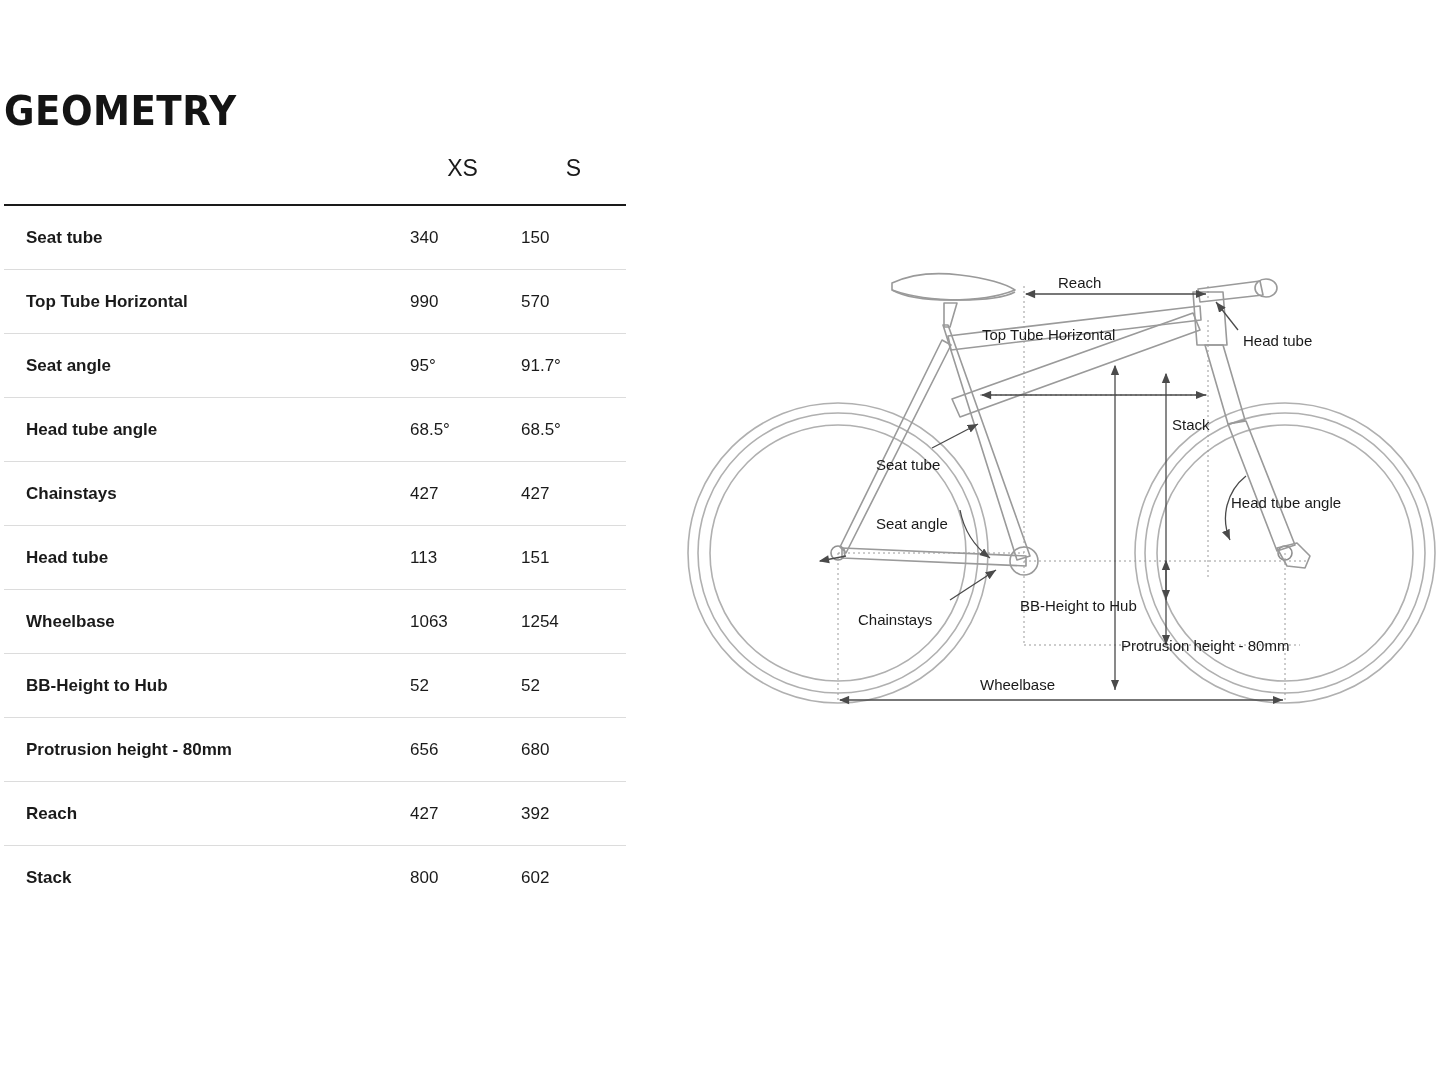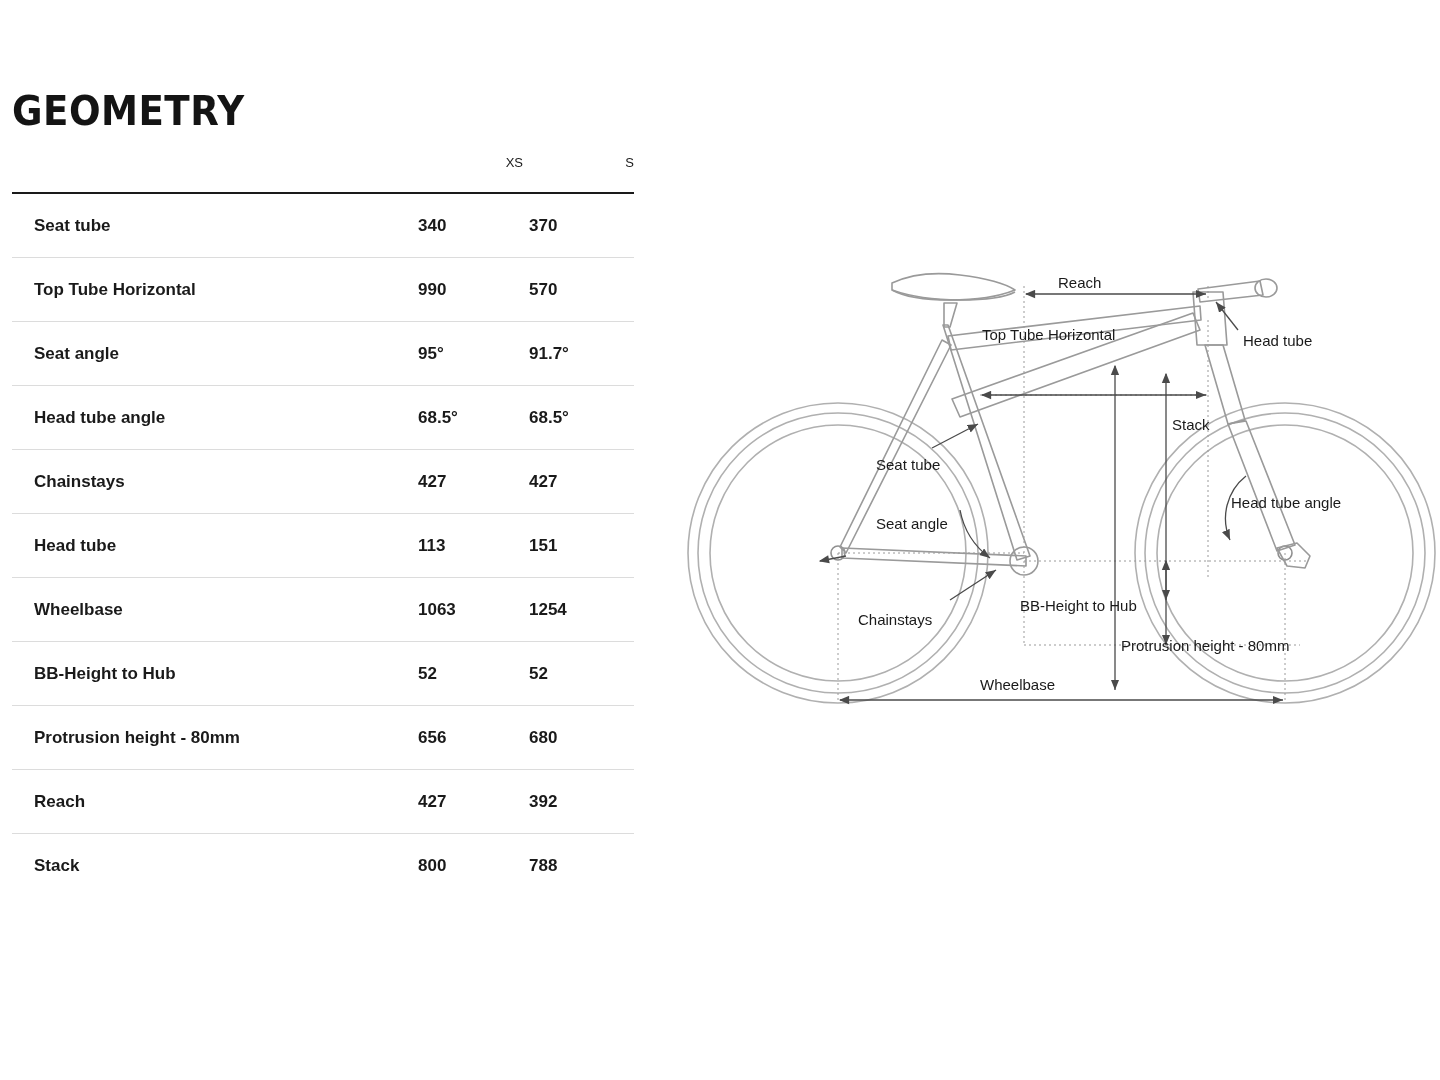--- a/index.html
+++ b/index.html
@@ -12,21 +12,21 @@
     height: 1080px;
     font-family: "Liberation Sans", sans-serif;
     color: #1a1a1a;
     overflow: hidden;
     position: relative;
   }
 
   
   .left-panel {
     position: absolute;
-    left: 8px;
+    left: 0;
     top: 0;
     width: 660px;
     height: 906px;
   }
 
   .page-title {
     position: absolute;
     left: 4px;
     top: 88px;
     font-size: 40px;
@@ -43,45 +43,45 @@
     left: 4px;
     top: 155px;
     width: 622px;
     border-collapse: collapse;
     table-layout: fixed;
   }
   table.geometry-table col.c-label { width: 400px; }
   table.geometry-table col.c-size  { width: 111px; }
 
   table.geometry-table thead th {
-    font-size: 13px;
+    font-size: 23px;
     font-weight: normal;
     color: #1a1a1a;
-    text-align: right;
+    text-align: center;
     padding: 0 0 22px 0;
     vertical-align: bottom;
   }
   table.geometry-table thead th.size-head { padding-left: 6px; }
   table.geometry-table thead tr {
     border-bottom: 2px solid #1a1a1a;
   }
 
   table.geometry-table tbody td {
     font-size: 17px;
     padding: 22px 0 21px 0;
     border-bottom: 1px solid #dcdcdc;
     vertical-align: middle;
     color: #1a1a1a;
   }
   table.geometry-table tbody td.row-label {
     font-weight: bold;
     padding-left: 22px;
   }
   table.geometry-table tbody td.row-value {
-    font-weight: bold;
+    font-weight: normal;
     padding-left: 6px;
   }
   table.geometry-table tbody tr:last-child td {
     border-bottom: none;
   }
 
   
   .diagram-panel {
     position: absolute;
     left: 660px;
@@ -117,21 +117,21 @@
       <tr>
         <th></th>
         <th class="size-head">XS</th>
         <th class="size-head">S</th>
       </tr>
     </thead>
     <tbody>
       <tr>
         <td class="row-label">Seat tube</td>
         <td class="row-value">340</td>
-        <td class="row-value">370</td>
+        <td class="row-value">150</td>
       </tr>
       <tr>
         <td class="row-label">Top Tube Horizontal</td>
         <td class="row-value">990</td>
         <td class="row-value">570</td>
       </tr>
       <tr>
         <td class="row-label">Seat angle</td>
         <td class="row-value">95°</td>
         <td class="row-value">91.7°</td>
@@ -167,21 +167,21 @@
         <td class="row-value">680</td>
       </tr>
       <tr>
         <td class="row-label">Reach</td>
         <td class="row-value">427</td>
         <td class="row-value">392</td>
       </tr>
       <tr>
         <td class="row-label">Stack</td>
         <td class="row-value">800</td>
-        <td class="row-value">788</td>
+        <td class="row-value">602</td>
       </tr>
     </tbody>
   </table>
 </div>
 
 <div class="diagram-panel">
   <svg class="diagram-svg" width="780" height="1080" viewBox="0 0 780 1080">
     <defs>
       <marker id="arrHead" markerWidth="9" markerHeight="9" refX="8" refY="3.2" orient="auto">
         <path d="M0,0 L8,3.2 L0,6.4 z" fill="#4a4a4a"></path>

